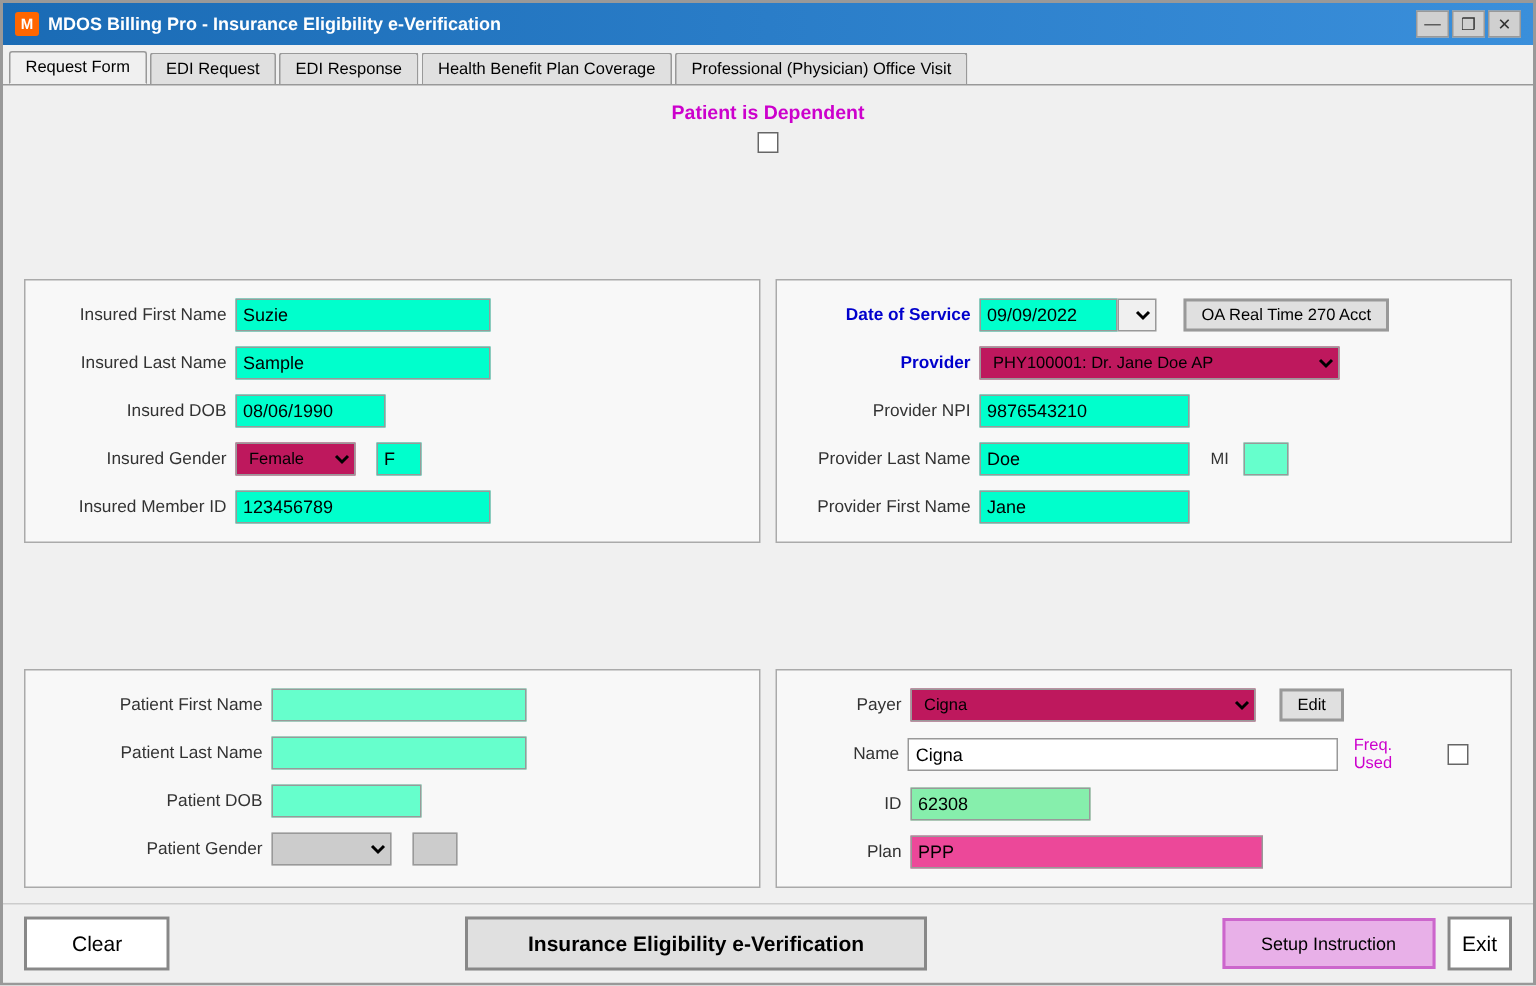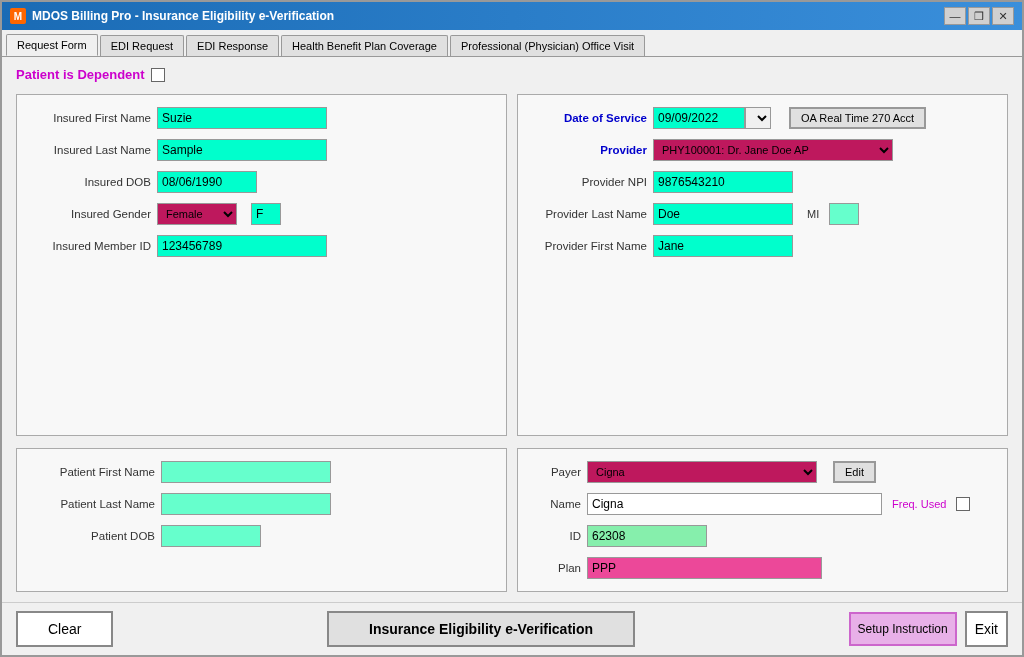--- a/index.html
+++ b/index.html
@@ -94,36 +94,38 @@
       padding: 10px 14px;
       display: flex;
       flex-direction: column;
       gap: 8px;
     }
     .patient-dependent-row {
       display: flex;
       align-items: center;
       gap: 6px;
       margin-bottom: 4px;
+      flex-direction: column;
     }
     .patient-dependent-label {
       color: #cc00cc;
       font-weight: bold;
       font-size: 13px;
     }
     .checkbox {
       width: 14px;
       height: 14px;
       border: 1px solid #666;
       background: white;
     }
     .two-panels {
       display: flex;
       gap: 10px;
       flex: 1;
+      align-items: center;
     }
     .panel {
       border: 1px solid #aaa;
       background: #f8f8f8;
       padding: 12px 14px;
       flex: 1;
       display: flex;
       flex-direction: column;
       gap: 10px;
     }
@@ -246,39 +248,39 @@
     .btn-exit {
       background: white;
       border: 2px solid #888;
       padding: 8px 8px;
       font-size: 14px;
       cursor: pointer;
     }
     .btn-setup {
       background: #e8b0e8;
       border: 2px solid #cc66cc;
-      padding: 8px 7px;
+      padding: 8px 24px;
       font-size: 12px;
       cursor: pointer;
       margin-right: 8px;
     }
     .mi-label {
       font-size: 11px;
       color: #333;
       margin-left: 8px;
     }
     .panels-bottom {
       display: flex;
       gap: 10px;
       margin-top: 4px;
     }
     .panel-bottom {
       border: 1px solid #aaa;
       background: #f8f8f8;
-      padding: 12px 8px;
+      padding: 12px 28px;
       flex: 1;
       display: flex;
       flex-direction: column;
       gap: 10px;
     }
   </style>
 </head>
 <body>
 
 <div class="window">
@@ -381,20 +383,29 @@
           <input class="input-text inp-pat-fn" type="text" value="" style="background: rgb(102, 255, 204);">
         </div>
         <div class="field-row">
           <span class="field-label lbl-pat-ln">Patient Last Name</span>
           <input class="input-text inp-pat-ln" type="text" value="" style="background: rgb(102, 255, 204);">
         </div>
         <div class="field-row">
           <span class="field-label lbl-pat-dob">Patient DOB</span>
           <input class="input-text inp-pat-dob" type="text" value="" style="background: rgb(102, 255, 204); width: 100px;">
         </div>
+        <div class="field-row">
+          <span class="field-label lbl-pat-gender">Patient Gender</span>
+          <select class="select-field sel-pat-gender" style="background:#cccccc;">
+            <option></option>
+            <option>Female</option>
+            <option>Male</option>
+          </select>
+          <input class="input-text inp-pat-gender-code" type="text" value="" style="background: rgb(204, 204, 204); margin-left: 8px;">
+        </div>
       </div>
 
       <div class="panel-bottom">
         <div class="field-row">
           <span class="field-label lbl-payer">Payer</span>
           <select class="select-field sel-payer">
             <option>Cigna</option>
           </select>
           <button class="btn" style="margin-left:10px;">Edit</button>
         </div>

